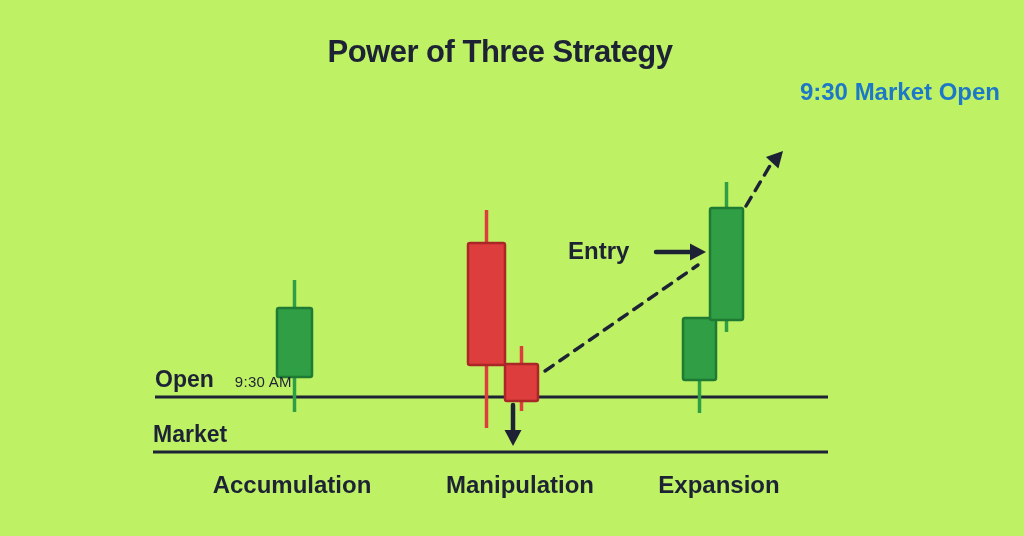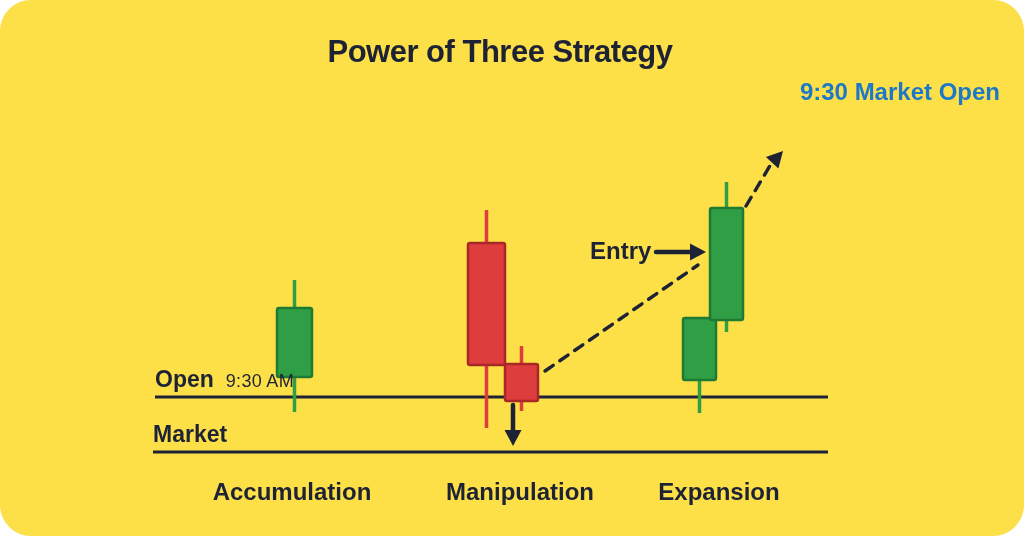--- a/index.html
+++ b/index.html
@@ -50,47 +50,46 @@
     align-items: baseline;
     white-space: nowrap;
   }
   #open-label   { left: 155px; top: 366px; justify-content: space-between; }
   #support-label{ left: 153px; top: 421px; }
   .lvl-main {
     font-size: 23px;
     font-weight: 700;
   }
   .lvl-sub {
-    font-size: 18px;
+    font-size: 15px;
     font-weight: 500;
-    margin-left: 12px;
+    margin-left: 21px;
     letter-spacing: 0.3px;
   }
   .annot {
     position: absolute;
     font-size: 24px;
     font-weight: 700;
     white-space: nowrap;
   }
-  #entry-label    { left: 590px; top: 237px; }
+  #entry-label    { left: 568px; top: 237px; }
   #breakout-label { left: 704px; top: 147px; transform: translateX(-50%); }
   .phase {
     position: absolute;
     top: 471px;
     transform: translateX(-50%);
     font-size: 24px;
     font-weight: 700;
     white-space: nowrap;
-    margin-top: 7px;
   }
 </style>
 </head>
 <body>
 
-<div class="canvas" id="diagram-root" style="--ink: #1d2335; --accent: #1e78c8; background: #fde047; border-radius: 31px;">
+<div class="canvas" id="diagram-root" style="--ink: #1d2335; --accent: #1e78c8; background: #bef264;">
 
   <div class="title">Power of Three Strategy</div>
   <div class="subtitle">9:30 Market Open</div>
 
   <svg class="layer" id="diagram-svg" viewBox="0 0 1024 536">
       <line x1="155" y1="397" x2="828" y2="397" stroke="#1d2335" stroke-width="3"></line>
       <line x1="153" y1="452" x2="828" y2="452" stroke="#1d2335" stroke-width="3"></line>
       <g>
         <line x1="294.5" y1="280" x2="294.5" y2="412" stroke="#2f9e44" stroke-width="3.5"></line>
         <rect x="277" y="308" width="35" height="69" fill="#2f9e44" stroke="#1f7a33" stroke-width="2.5" rx="2"></rect>

